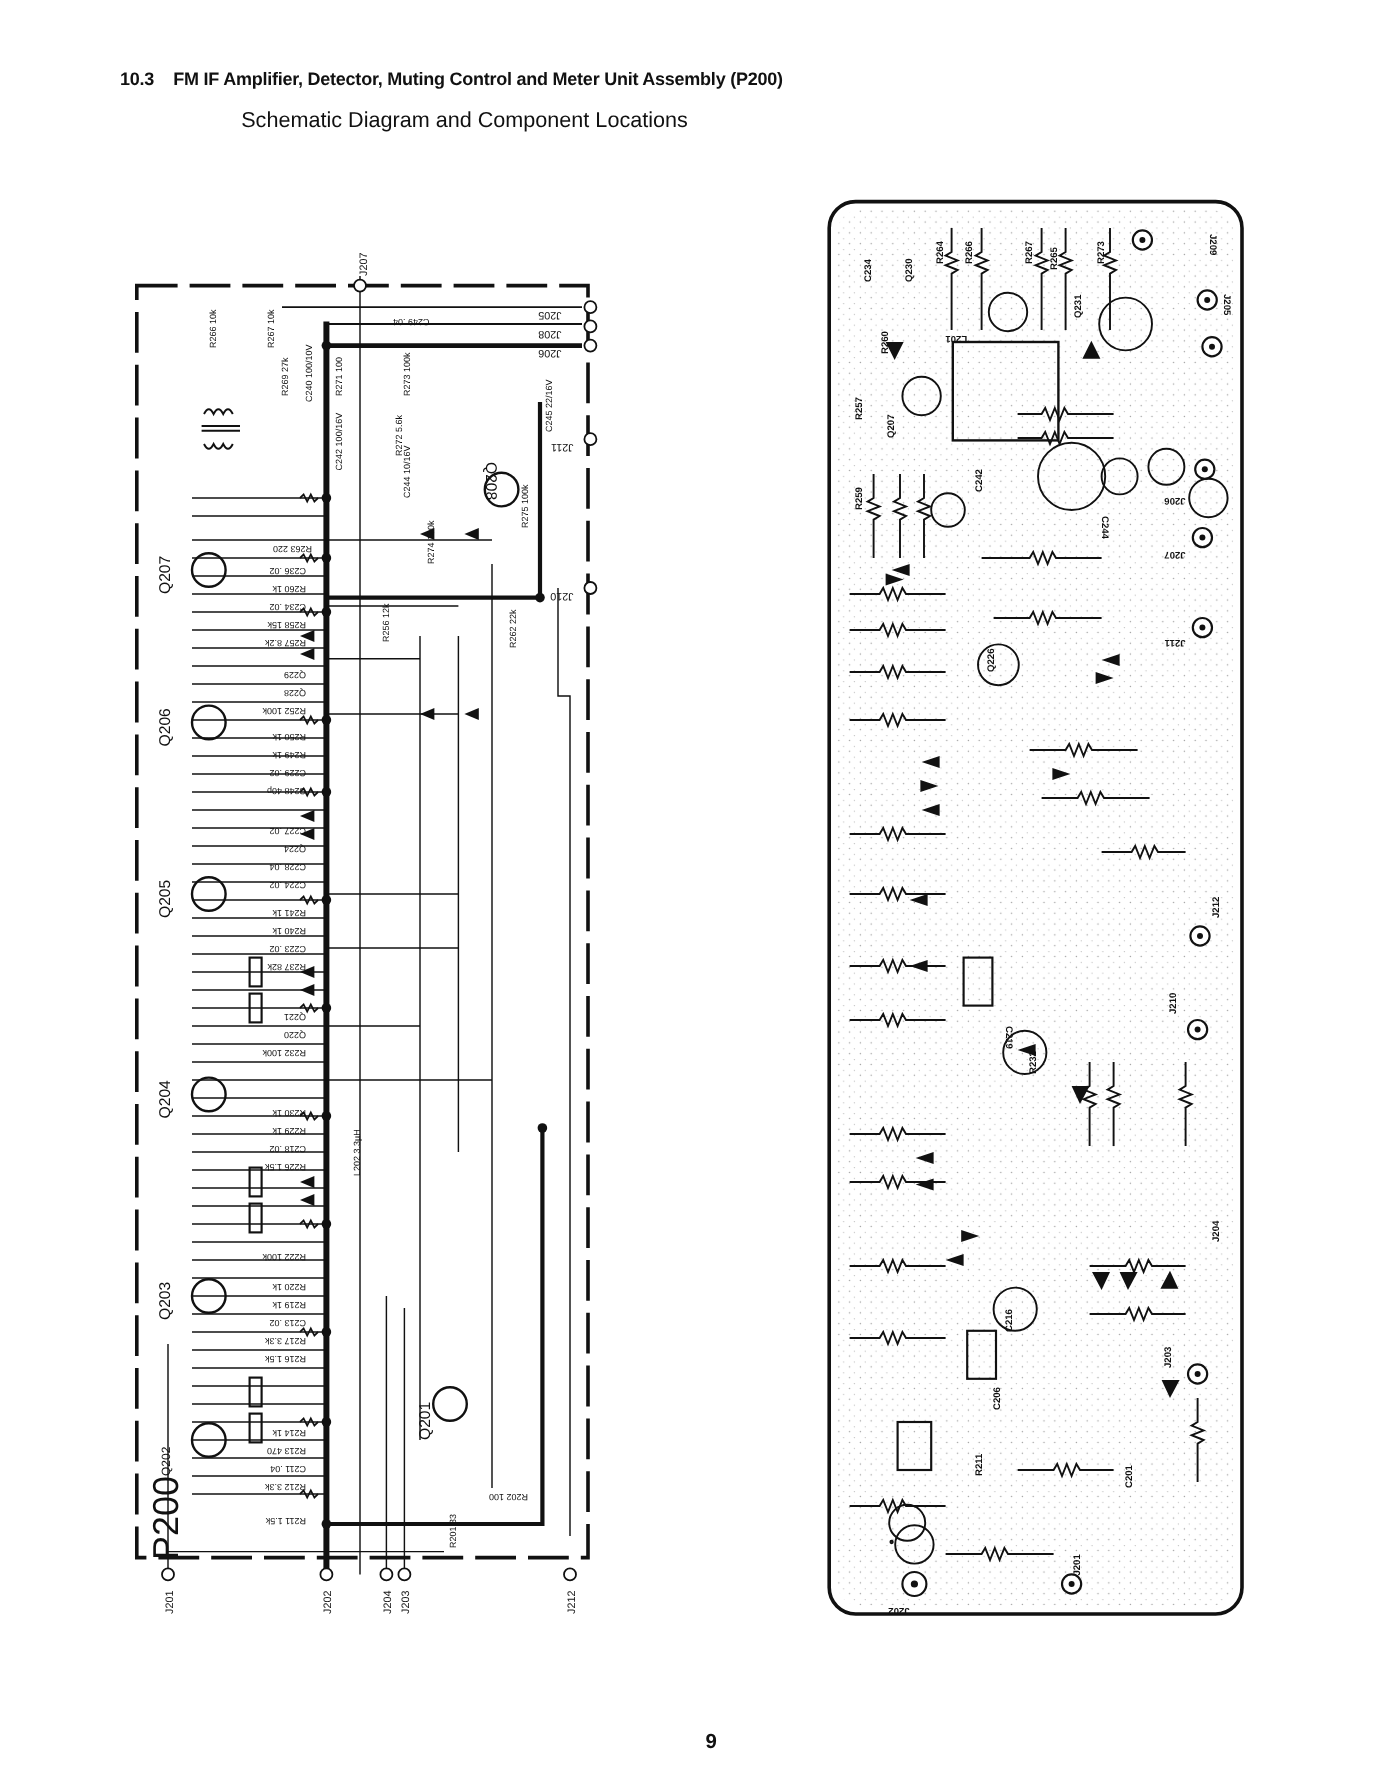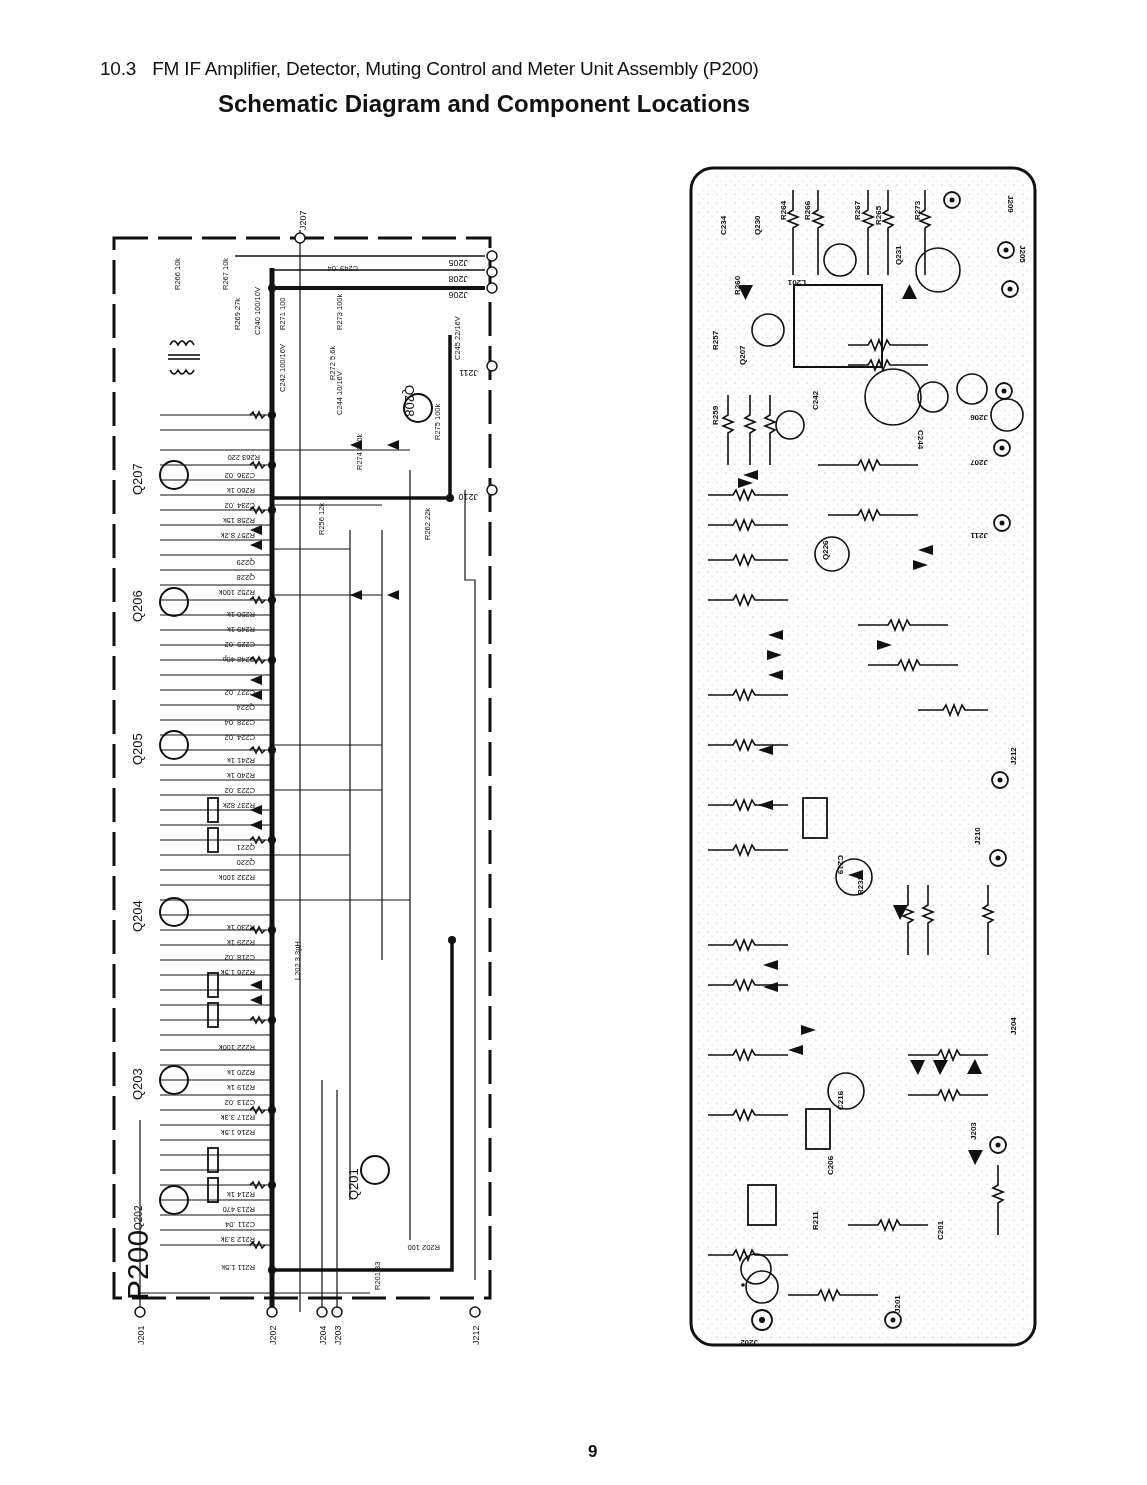--- a/index.html
+++ b/index.html
@@ -1,19 +1,19 @@
 <!DOCTYPE html>
 <html><head>
 <meta charset="utf-8">
 <style>
   html,body{margin:0;padding:0;background:#fff;}
   body{width:1147px;height:1485px;position:relative;overflow:hidden;font-family:"Liberation Sans",sans-serif;color:#111;}
-  .title1{position:absolute;left:100px;top:58px;font-size:19px;font-weight:normal;letter-spacing:-0.2px;white-space:nowrap;}
+  .title1{position:absolute;left:100px;top:58px;font-size:15px;font-weight:bold;letter-spacing:-0.2px;white-space:nowrap;}
   .title1 .num{margin-right:16px;}
-  .title2{position:absolute;left:218px;top:90px;font-size:24px;font-weight:bold;white-space:nowrap;}
+  .title2{position:absolute;left:201px;top:90px;font-size:18px;font-weight:normal;white-space:nowrap;}
   .pagenum{position:absolute;left:588px;top:1442px;font-size:17px;font-weight:bold;}
   svg text{font-family:"Liberation Sans",sans-serif;fill:#111;}
   .schem{position:absolute;left:100px;top:200px;width:420px;height:1150px;}
   .pcb{position:absolute;left:688px;top:165px;width:352px;height:1185px;}
 </style>
 </head>
 <body>
 
 <div class="title1">
   <span class="num">10.3</span><span>FM IF Amplifier, Detector, Muting Control and Meter Unit Assembly (P200)</span>

